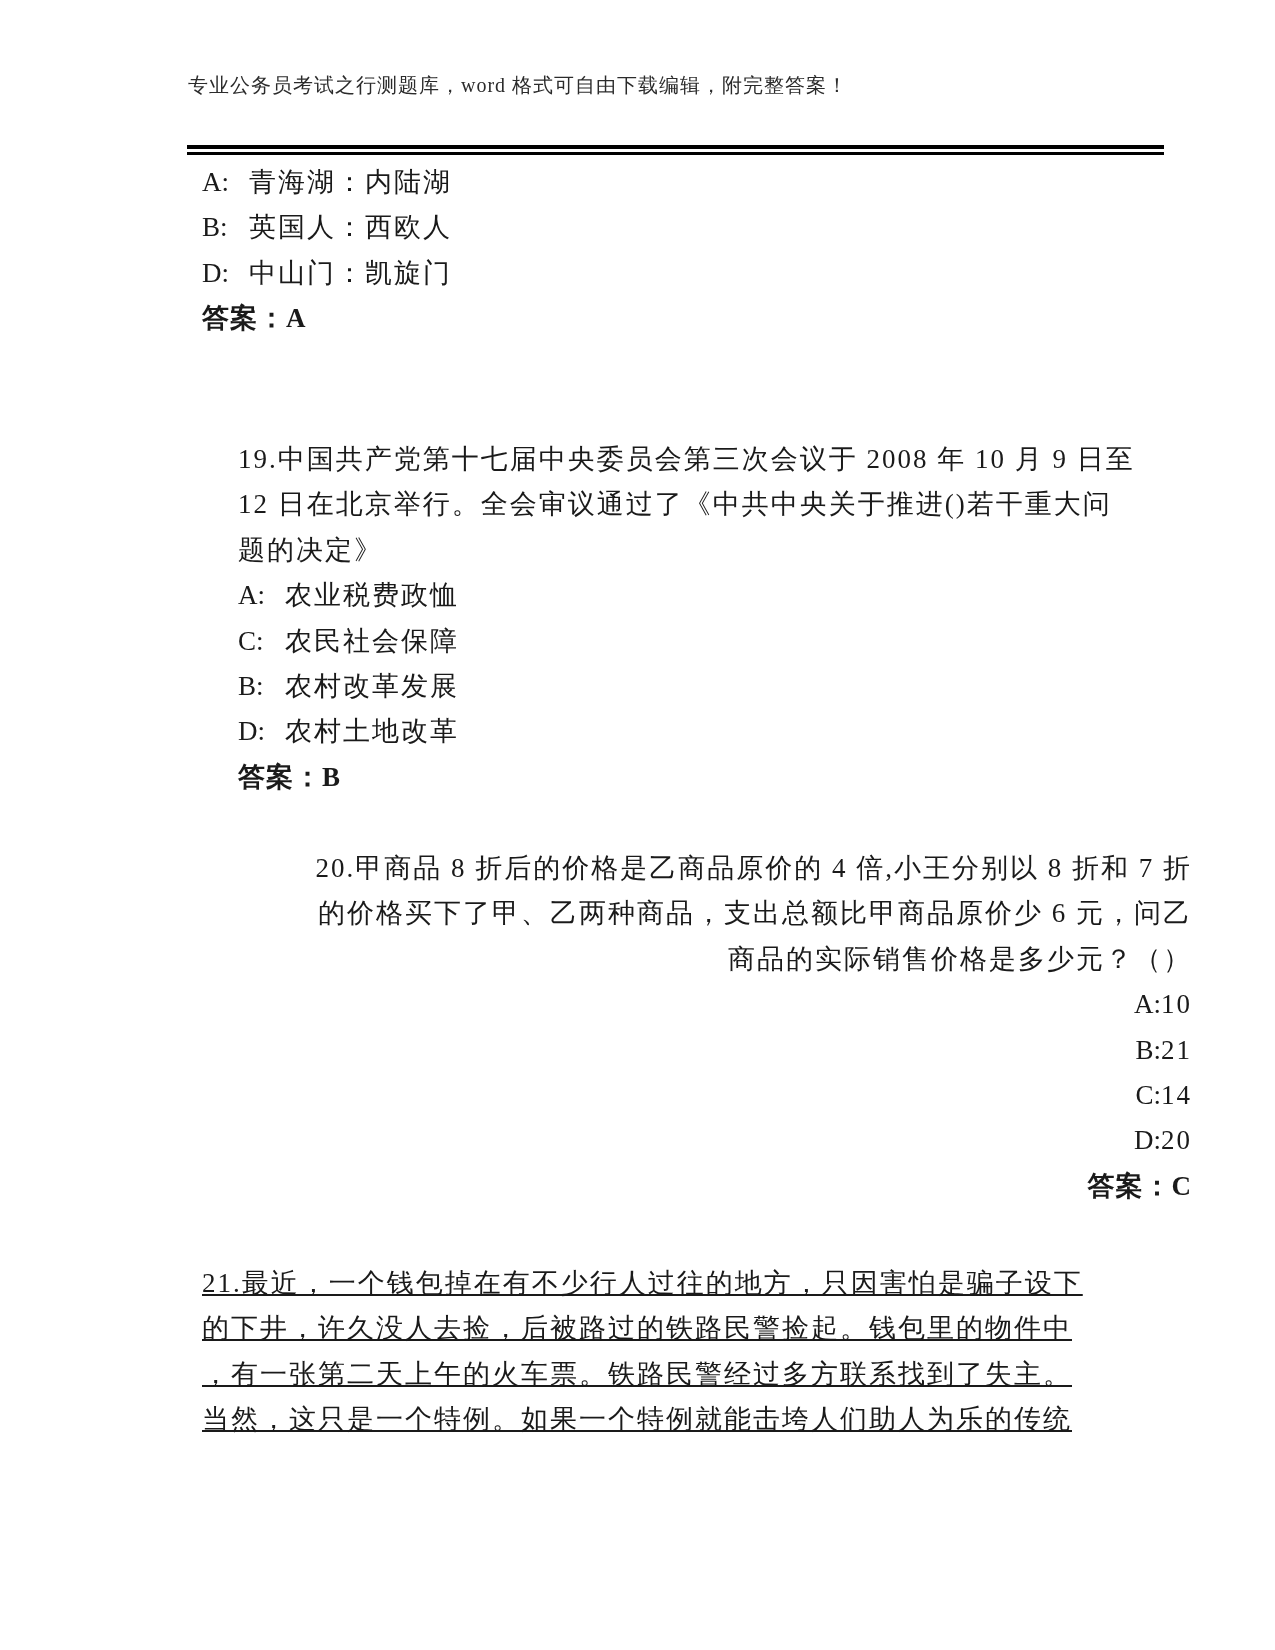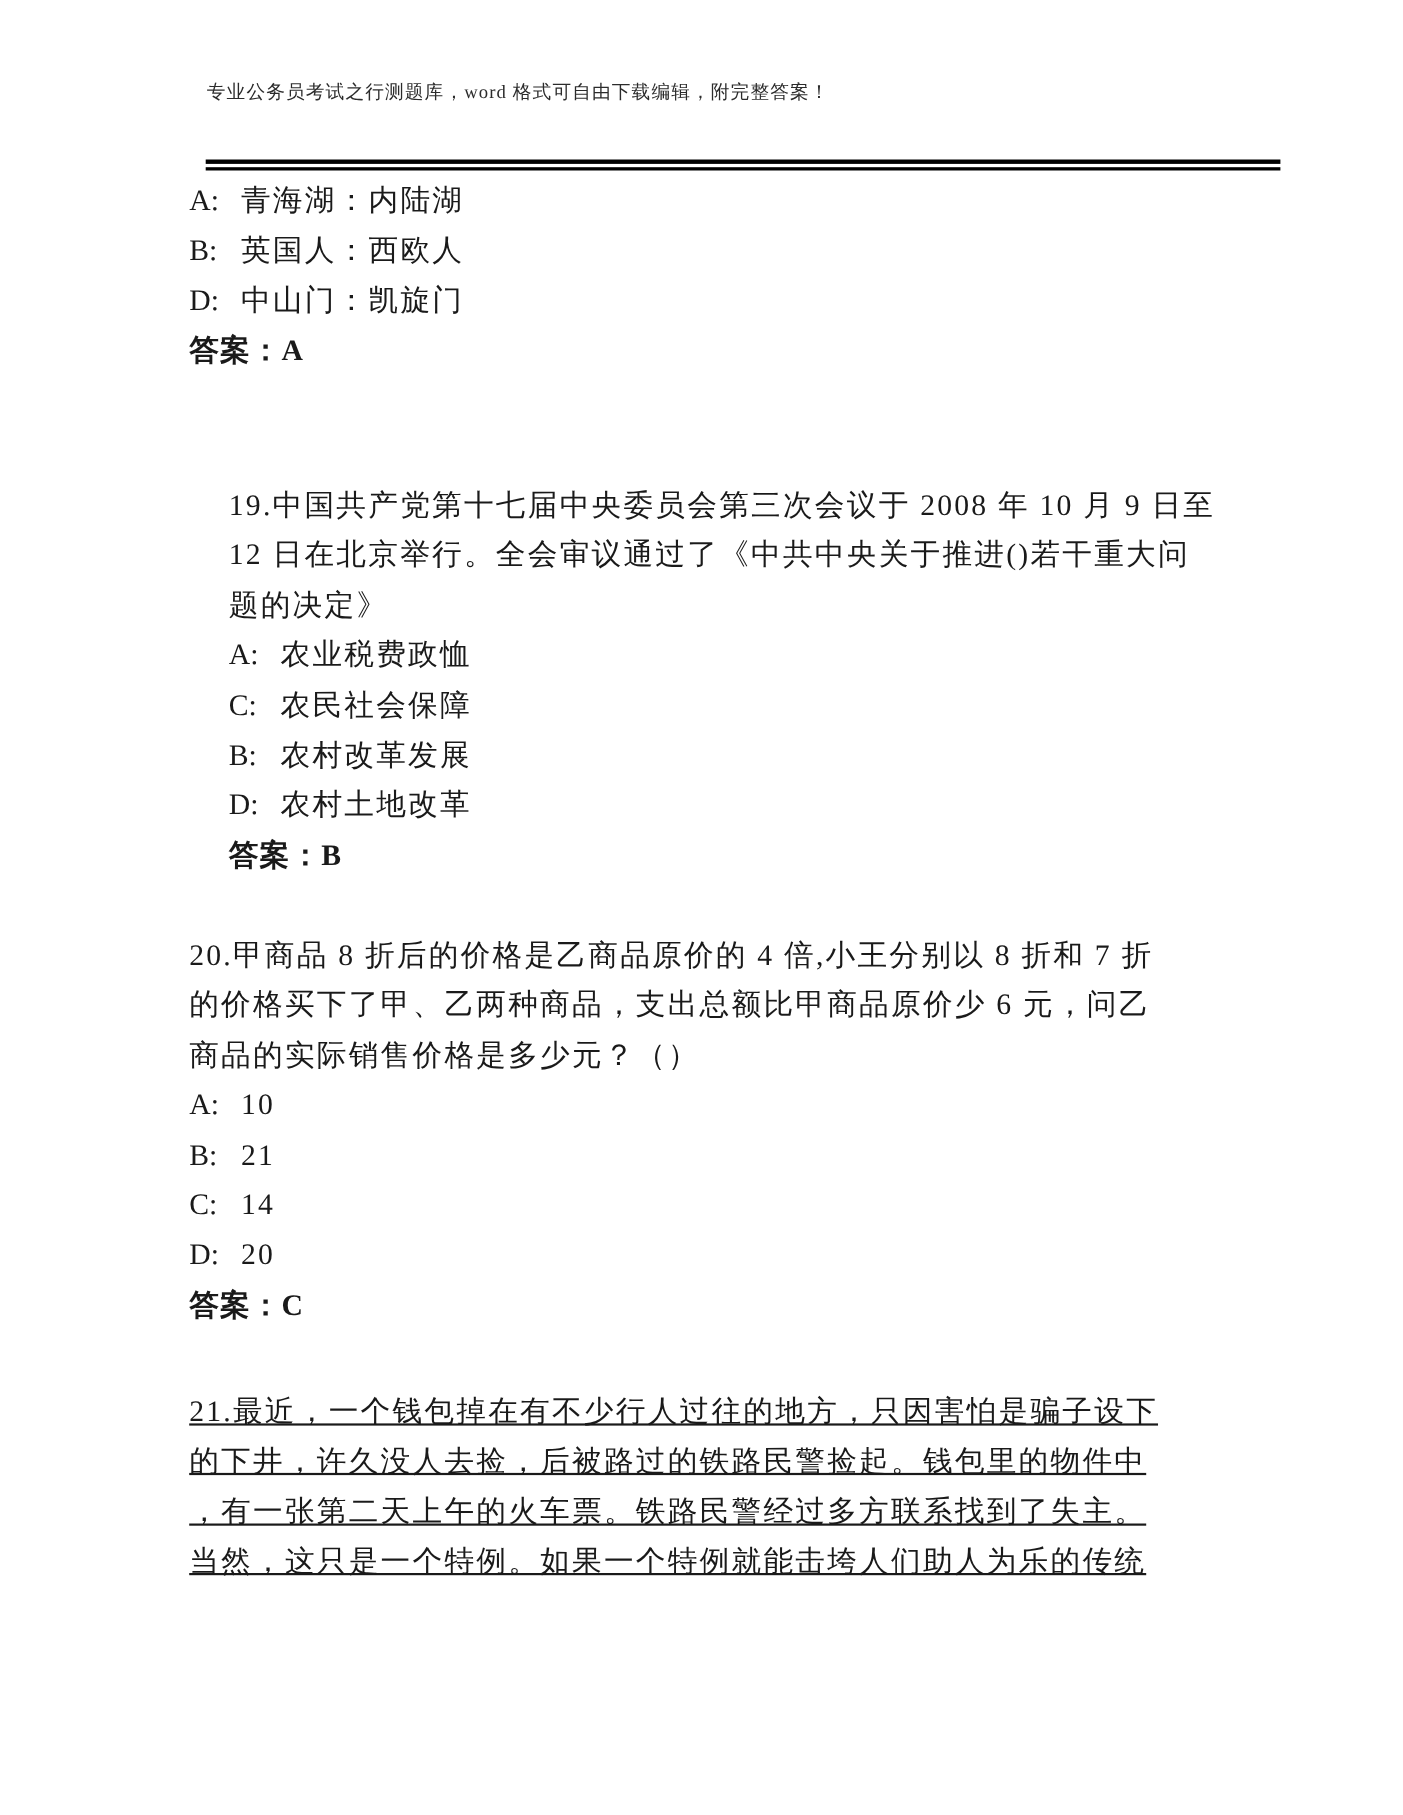--- a/index.html
+++ b/index.html
@@ -14,38 +14,38 @@
     background: #ffffff;
     font-family: "Liberation Serif", "DejaVu Serif", serif;
     color: #1a1a1a;
     overflow: hidden;
   }
   .header-text {
     position: absolute;
     left: 188px;
     top: 72px;
     width: 976px;
-    font-size: 17px;
+    font-size: 20px;
     letter-spacing: 1px;
     color: #2b2b2b;
     white-space: nowrap;
   }
   .header-divider {
     position: absolute;
     left: 187px;
     top: 145px;
     width: 977px;
     height: 3px;
     border-top: 4px solid #000000;
     border-bottom: 3px solid #000000;
     background: #ffffff;
   }
   .block {
     position: absolute;
-    left: 172px;
+    left: 202px;
     width: 990px;
     font-size: 27px;
     letter-spacing: 2px;
   }
   .row {
     height: 45.4px;
     line-height: 45.4px;
     white-space: nowrap;
   }
   .q-line { }
@@ -53,21 +53,21 @@
     display: inline-block;
     width: 47px;
     letter-spacing: 0;
   }
   .answer-row {
     font-weight: 700;
     letter-spacing: 1px;
   }
   .b1 { top: 160px; }
   .b2 { top: 437px; margin-left: 36px; }
-  .b3 { top: 846px; }
+  .b3 { top: 846px; text-align: right; }
   .b4 { top: 1261px; text-decoration: underline; }
 </style>
 </head>
 <body>
 
 <div class="page">
 
   <div class="header-text">专业公务员考试之行测题库，word 格式可自由下载编辑，附完整答案！</div>
 
   <div class="header-divider"></div>

